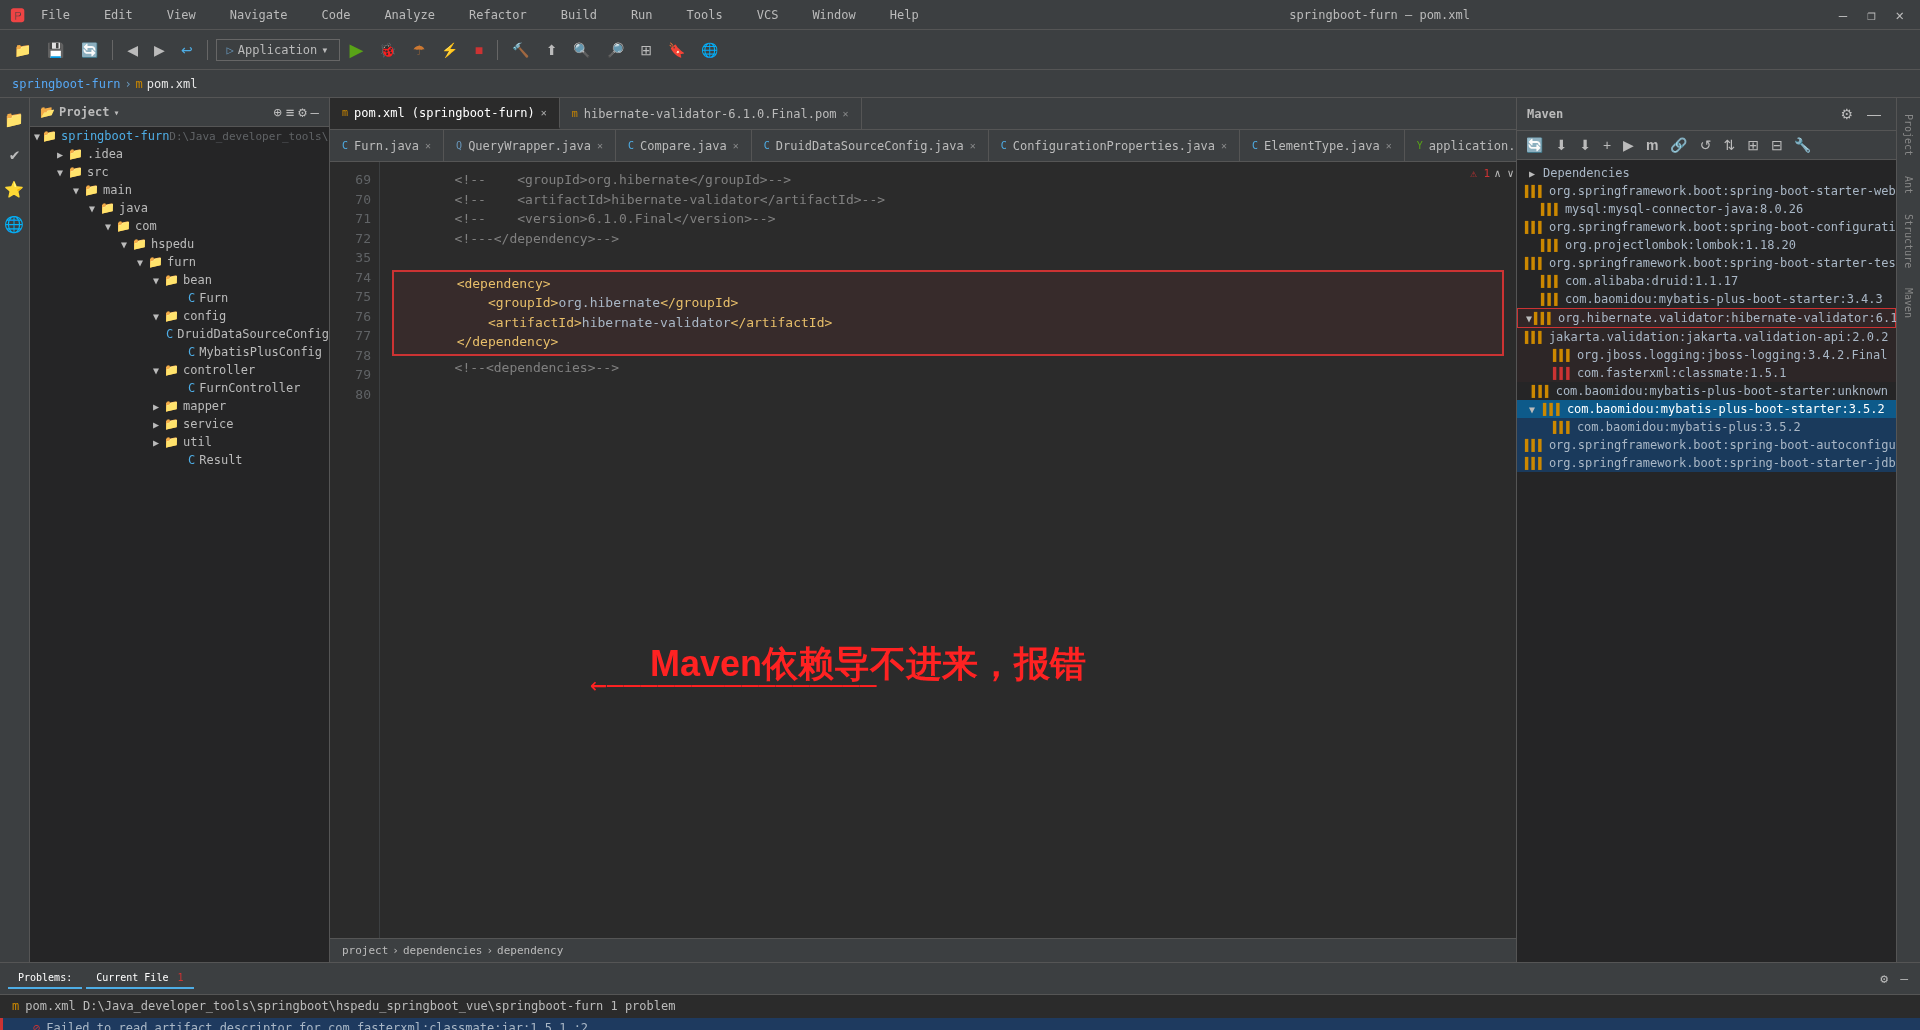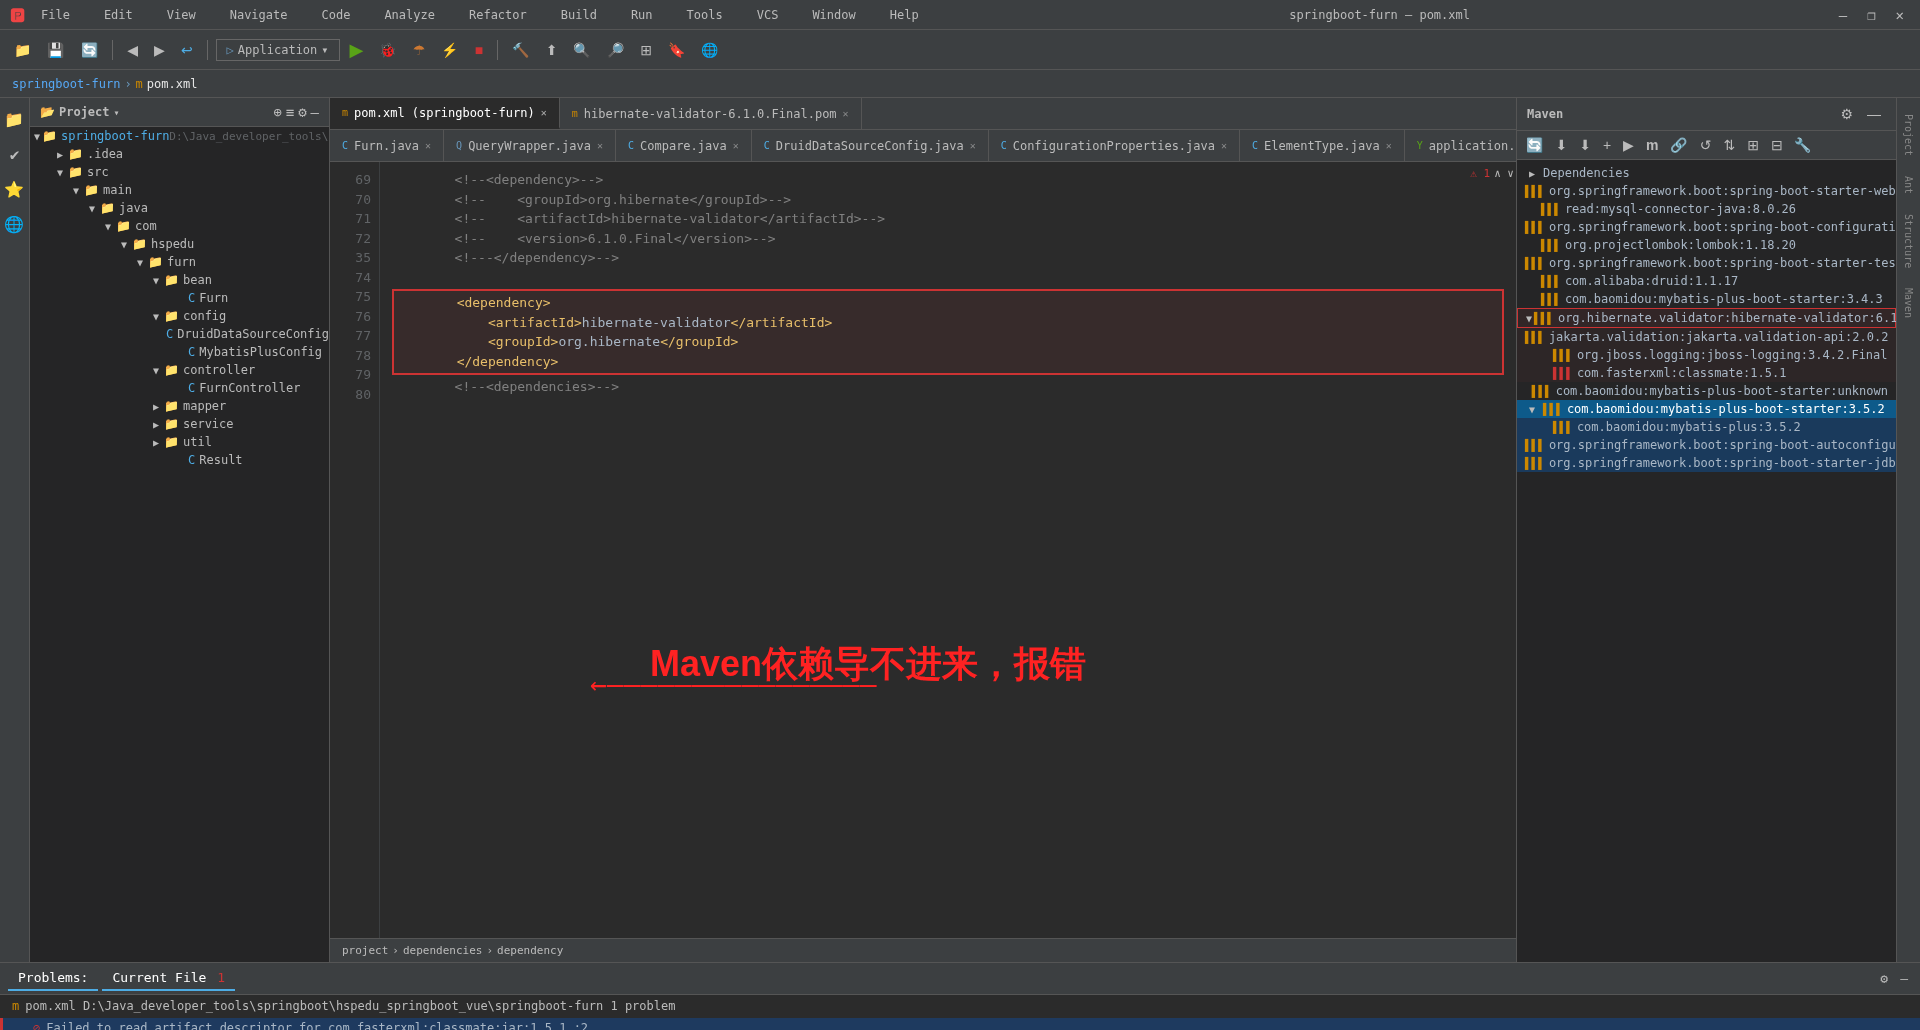--- a/index.html
+++ b/index.html
@@ -83,21 +83,21 @@
     .maven-item .m-label { color: #a9b7c6; }
     .maven-item .m-label.selected { color: #fff; }
 
     
     #right-activity { width: 24px; background: #3c3f41; display: flex; flex-direction: column; align-items: center; padding-top: 8px; gap: 4px; border-left: 1px solid #555; }
     .right-icon { color: #888; font-size: 10px; writing-mode: vertical-rl; cursor: pointer; padding: 8px 2px; white-space: nowrap; }
 
     
     #problems-panel { background: #2b2b2b; border-top: 1px solid #555; height: 180px; display: flex; flex-direction: column; }
     #problems-tabs { background: #3c3f41; display: flex; align-items: center; border-bottom: 1px solid #555; height: 32px; padding: 0 8px; gap: 4px; }
-    .problems-tab { padding: 4px 10px; font-size: 13px; color: #bbb; cursor: pointer; }
+    .problems-tab { padding: 4px 10px; font-size: 10px; color: #bbb; cursor: pointer; }
     .problems-tab.active { color: #fff; border-bottom: 2px solid #4eade5; }
     #problems-toolbar { display: flex; gap: 4px; margin-left: auto; }
     .prob-btn { color: #bbb; cursor: pointer; font-size: 13px; padding: 2px 4px; }
     #problems-content { flex: 1; overflow-y: auto; }
     .problem-file-row { display: flex; align-items: center; padding: 4px 12px; gap: 6px; font-size: 12px; color: #bbb; }
     .problem-file-row .file-icon { color: #cc8800; }
     .problem-error-row { display: flex; align-items: center; padding: 3px 30px; gap: 6px; font-size: 12px; background: #1e3a5f; border-left: 3px solid #cc3333; margin: 1px 0; }
     .problem-error-row .err-icon { color: #cc3333; }
     .problem-error-row .err-text { color: #a9b7c6; }
 
@@ -410,31 +410,30 @@
       </div>
       <div id="code-area">
 
         <div style="position:relative;">
           <div style="position:absolute;right:-10px;top:-4px;display:flex;align-items:center;gap:4px;">
             <span style="color:#cc3333;font-size:11px;">⚠ 1</span>
             <span style="color:#bbb;font-size:11px;">∧ ∨</span>
           </div>
         </div>
 
-        <div class="code-line comment">        &lt;!--&lt;dependency&gt;--&gt;</div>
         <div class="code-line comment">        &lt;!--    &lt;groupId&gt;org.hibernate&lt;/groupId&gt;--&gt;</div>
         <div class="code-line comment">        &lt;!--    &lt;artifactId&gt;hibernate-validator&lt;/artifactId&gt;--&gt;</div>
         <div class="code-line comment">        &lt;!--    &lt;version&gt;6.1.0.Final&lt;/version&gt;--&gt;</div>
         <div class="code-line comment">        &lt;!---&lt;/dependency&gt;--&gt;</div>
         <div class="code-line">&nbsp;</div>
 
         <div style="border:2px solid #cc3333;background:rgba(204,51,51,0.08);padding:2px 0;margin:2px 0;">
           <div class="code-line">        <span class="xml-tag">&lt;dependency&gt;</span></div>
+          <div class="code-line">            <span class="xml-tag">&lt;groupId&gt;</span><span class="xml-text">org.hibernate</span><span class="xml-tag">&lt;/groupId&gt;</span></div>
           <div class="code-line">            <span class="xml-tag">&lt;artifactId&gt;</span><span class="xml-text">hibernate-validator</span><span class="xml-tag">&lt;/artifactId&gt;</span></div>
-          <div class="code-line">            <span class="xml-tag">&lt;groupId&gt;</span><span class="xml-text">org.hibernate</span><span class="xml-tag">&lt;/groupId&gt;</span></div>
           <div class="code-line">        <span class="xml-tag">&lt;/dependency&gt;</span></div>
         </div>
         <div class="code-line comment">        &lt;!--&lt;dependencies&gt;--&gt;</div>
       </div>
     </div>
 
     <div id="editor-breadcrumb">
       <span>project</span>
       <span> › </span>
       <span>dependencies</span>
@@ -473,21 +472,21 @@
         <span class="m-label">Dependencies</span>
       </div>
       <div class="maven-item">
         <span class="m-indent" style="width:16px;"></span>
         <span class="m-icon">▌▌▌</span>
         <span class="m-label">org.springframework.boot:spring-boot-starter-web:2.5.3</span>
       </div>
       <div class="maven-item">
         <span class="m-indent" style="width:16px;"></span>
         <span class="m-icon">▌▌▌</span>
-        <span class="m-label">read:mysql-connector-java:8.0.26</span>
+        <span class="m-label">mysql:mysql-connector-java:8.0.26</span>
       </div>
       <div class="maven-item">
         <span class="m-indent" style="width:16px;"></span>
         <span class="m-icon">▌▌▌</span>
         <span class="m-label">org.springframework.boot:spring-boot-configuration-pro...</span>
       </div>
       <div class="maven-item">
         <span class="m-indent" style="width:16px;"></span>
         <span class="m-icon">▌▌▌</span>
         <span class="m-label">org.projectlombok:lombok:1.18.20</span>

